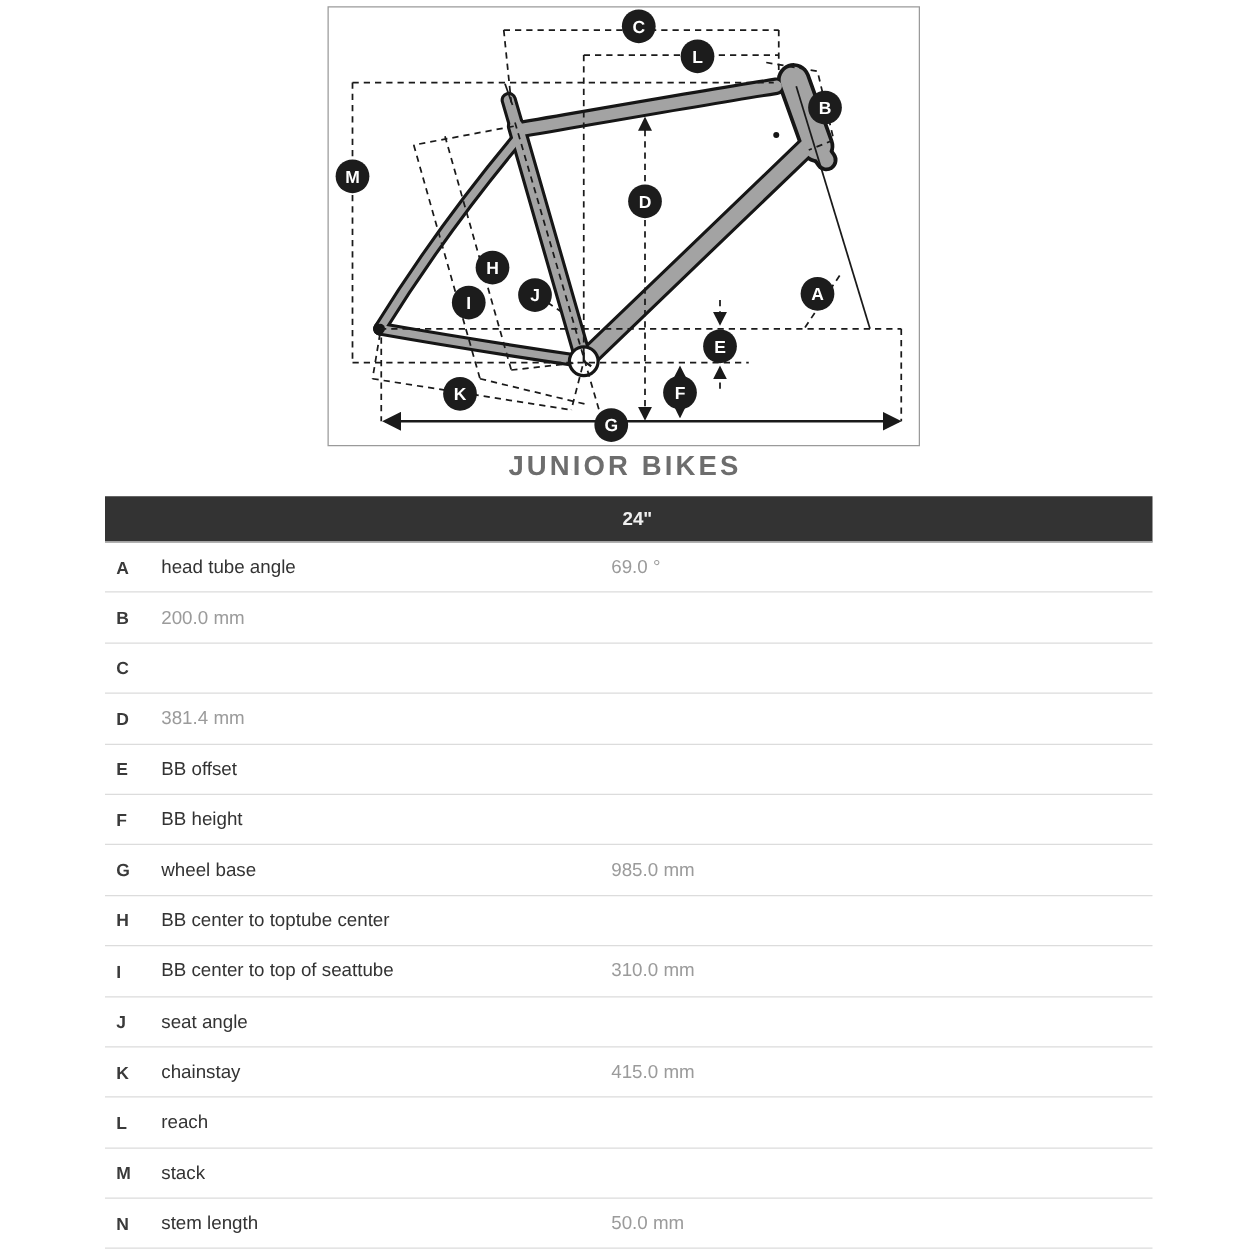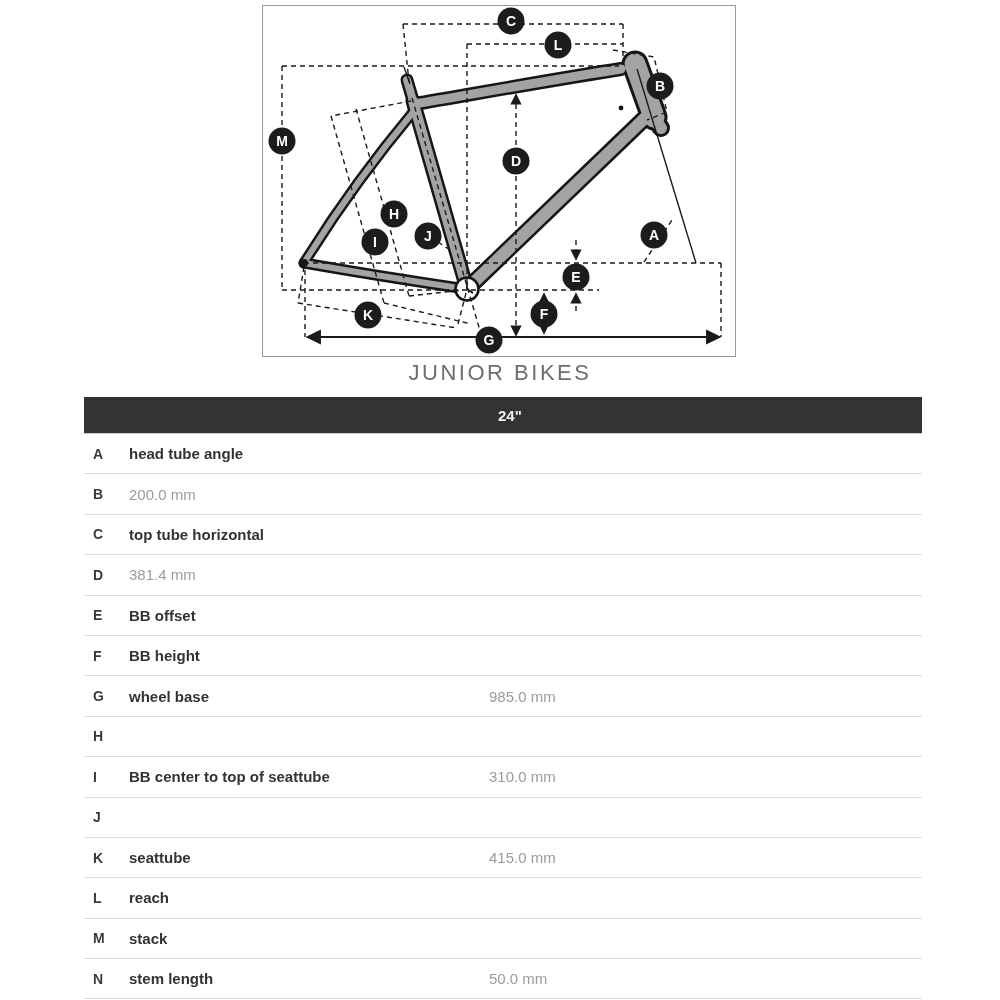--- a/index.html
+++ b/index.html
@@ -7,35 +7,35 @@
     width:1000px;height:1000px;position:relative;overflow:hidden;
     background:#fff;font-family:"Liberation Sans",sans-serif;
   }
   .diagram-box{
     position:absolute;left:262px;top:5px;width:472px;height:350px;
     border:1.5px solid #9a9a9a;box-sizing:content-box;background:#fff;
   }
   .diagram-box svg{display:block}
   .caption{
     position:absolute;left:0;top:360px;width:1000px;text-align:center;
-    font-size:22px;color:#6d6d6d;letter-spacing:2.5px;font-weight:400;
+    font-size:22px;color:#6d6d6d;letter-spacing:2.5px;font-weight:700;
   }
   .geo-table{position:absolute;left:84px;top:397px;width:838px}
   .thead{
     height:37px;background:#333;display:flex;align-items:center;
     border-bottom:1px solid #c9c9c9;box-sizing:border-box;
   }
   .thead .size{margin-left:414px;color:#f0f0f0;font-size:15px;font-weight:700}
   .trow{
     display:flex;align-items:center;height:40.4px;
     border-bottom:1px solid #dcdcdc;box-sizing:border-box;
   }
   .cell-letter{width:45px;padding-left:9px;box-sizing:border-box;
     font-size:14px;font-weight:700;color:#3a3a3a}
-  .cell-label{width:360px;font-size:15px;font-weight:700;color:#333}
+  .cell-label{width:360px;font-size:15px;font-weight:400;color:#333}
   .cell-value{flex:1;font-size:15px;color:#9b9b9b}
 
   
   .dash{stroke:#1a1a1a;stroke-width:1.4;fill:none;stroke-dasharray:5 4}
   .solid-thin{stroke:#1a1a1a;stroke-width:1.4;fill:none}
   .g-line{stroke:#1a1a1a;stroke-width:1.9;fill:none}
   .tube-o{stroke:#161616;fill:none;stroke-linecap:round}
   .tube-i{stroke:#a3a3a3;fill:none;stroke-linecap:round}
   .badge-circle{fill:#1c1c1c}
   .badge-text{fill:#fff;font:700 14px "Liberation Sans",sans-serif;text-anchor:middle}
@@ -173,28 +173,28 @@
 <div class="caption">JUNIOR BIKES</div>
 
 <div class="geo-table">
   <div class="thead">
     <div class="size">24"</div>
   </div>
   <div>
       <div class="trow">
     <div class="cell-letter">A</div>
     <div class="cell-label">head tube angle</div>
+    <div class="cell-value">69.0 °</div>
   </div>
       <div class="trow">
     <div class="cell-letter">B</div>
     <div class="cell-value">200.0 mm</div>
   </div>
       <div class="trow">
     <div class="cell-letter">C</div>
-    <div class="cell-label">top tube horizontal</div>
   </div>
       <div class="trow">
     <div class="cell-letter">D</div>
     <div class="cell-value">381.4 mm</div>
   </div>
       <div class="trow">
     <div class="cell-letter">E</div>
     <div class="cell-label">BB offset</div>
     <div class="cell-value"></div>
   </div>
@@ -202,33 +202,35 @@
     <div class="cell-letter">F</div>
     <div class="cell-label">BB height</div>
   </div>
       <div class="trow">
     <div class="cell-letter">G</div>
     <div class="cell-label">wheel base</div>
     <div class="cell-value">985.0 mm</div>
   </div>
       <div class="trow">
     <div class="cell-letter">H</div>
+    <div class="cell-label">BB center to toptube center</div>
     <div class="cell-value"></div>
   </div>
       <div class="trow">
     <div class="cell-letter">I</div>
     <div class="cell-label">BB center to top of seattube</div>
     <div class="cell-value">310.0 mm</div>
   </div>
       <div class="trow">
     <div class="cell-letter">J</div>
+    <div class="cell-label">seat angle</div>
   </div>
       <div class="trow">
     <div class="cell-letter">K</div>
-    <div class="cell-label">seattube</div>
+    <div class="cell-label">chainstay</div>
     <div class="cell-value">415.0 mm</div>
   </div>
       <div class="trow">
     <div class="cell-letter">L</div>
     <div class="cell-label">reach</div>
     <div class="cell-value"></div>
   </div>
       <div class="trow">
     <div class="cell-letter">M</div>
     <div class="cell-label">stack</div>

